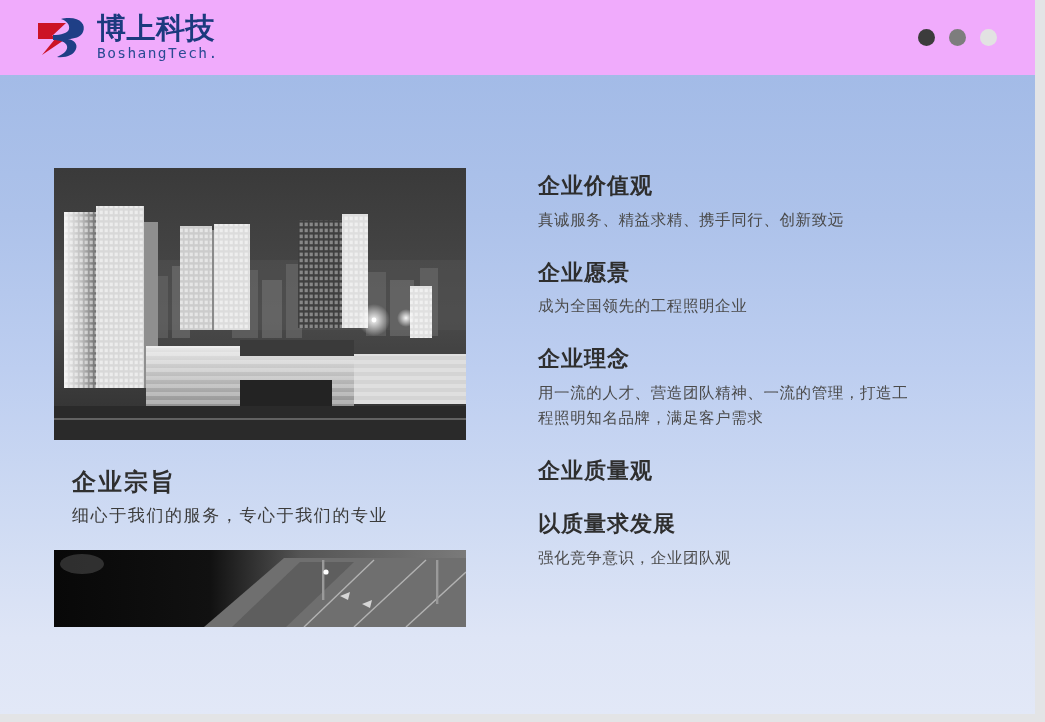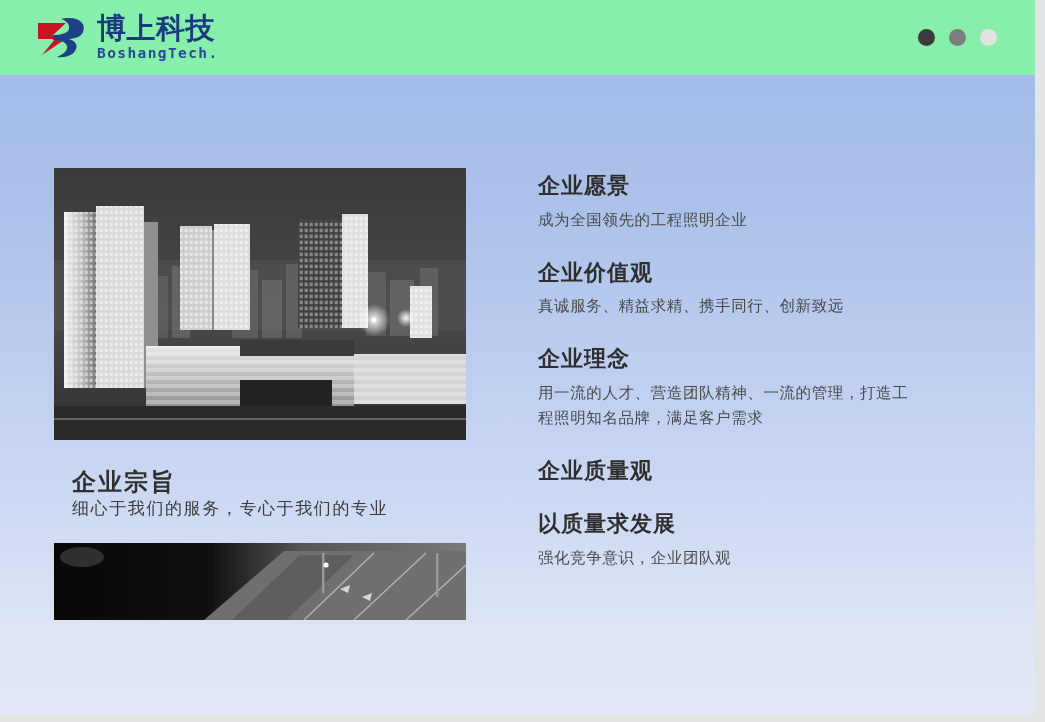--- a/index.html
+++ b/index.html
@@ -45,21 +45,21 @@
     background: #e3e4e6;
     z-index: 50;
   }
 
   
   .site-header {
     position: absolute;
     top: 0; left: 0;
     width: 1035px;
     height: 75px;
-    background: #86efac;
+    background: #f0abfc;
     display: flex;
     align-items: center;
     justify-content: space-between;
     padding: 0 26px 0 36px;
     z-index: 20;
   }
 
   .logo-block {
     display: flex;
     align-items: center;
@@ -85,21 +85,21 @@
     font-size: 29px;
     font-weight: 700;
     color: #1b3a7e;
     letter-spacing: 0.5px;
     line-height: 1.02;
   }
 
   .logo-en {
     font-family: "DejaVu Sans Mono", "Liberation Mono", monospace;
     font-size: 14.5px;
-    font-weight: 700;
+    font-weight: 400;
     color: #2a4a93;
     letter-spacing: 1.4px;
     margin-top: 2px;
   }
 
   .header-dots {
     display: flex;
     align-items: center;
     gap: 14px;
     margin-right: 12px;
@@ -168,20 +168,21 @@
     color: #2f2f2f;
     letter-spacing: 2px;
     line-height: 1.3;
   }
 
   .purpose-text {
     font-family: "DejaVu Serif", "Liberation Serif", serif;
     font-size: 17px;
     color: #3b3b3b;
     letter-spacing: 1.6px;
+    margin-top: 7px;
     line-height: 1.4;
   }
 
   
   .col-right {
     position: absolute;
     left: 538px;
     top: 97px;
     width: 400px;
   }
@@ -351,27 +352,27 @@
             <circle cx="272" cy="22" r="2.6" fill="#ffffff"></circle>
             <ellipse cx="28" cy="14" rx="22" ry="10" fill="#3a3a3a" opacity="0.8"></ellipse>
           </svg>
         </div>
 
       </div>
 
       <div class="col-right">
 
         <div class="culture-item">
+          <div class="culture-title">企业价值观</div>
+          <div class="culture-text">真诚服务、精益求精、携手同行、创新致远</div>
+        </div>
+
+        <div class="culture-item">
           <div class="culture-title">企业愿景</div>
           <div class="culture-text">成为全国领先的工程照明企业</div>
-        </div>
-
-        <div class="culture-item">
-          <div class="culture-title">企业价值观</div>
-          <div class="culture-text">真诚服务、精益求精、携手同行、创新致远</div>
         </div>
 
         <div class="culture-item">
           <div class="culture-title">企业理念</div>
           <div class="culture-text">用一流的人才、营造团队精神、一流的管理，打造工程照明知名品牌，满足客户需求</div>
         </div>
 
         <div class="culture-item">
           <div class="culture-title">企业质量观</div>
         </div>

